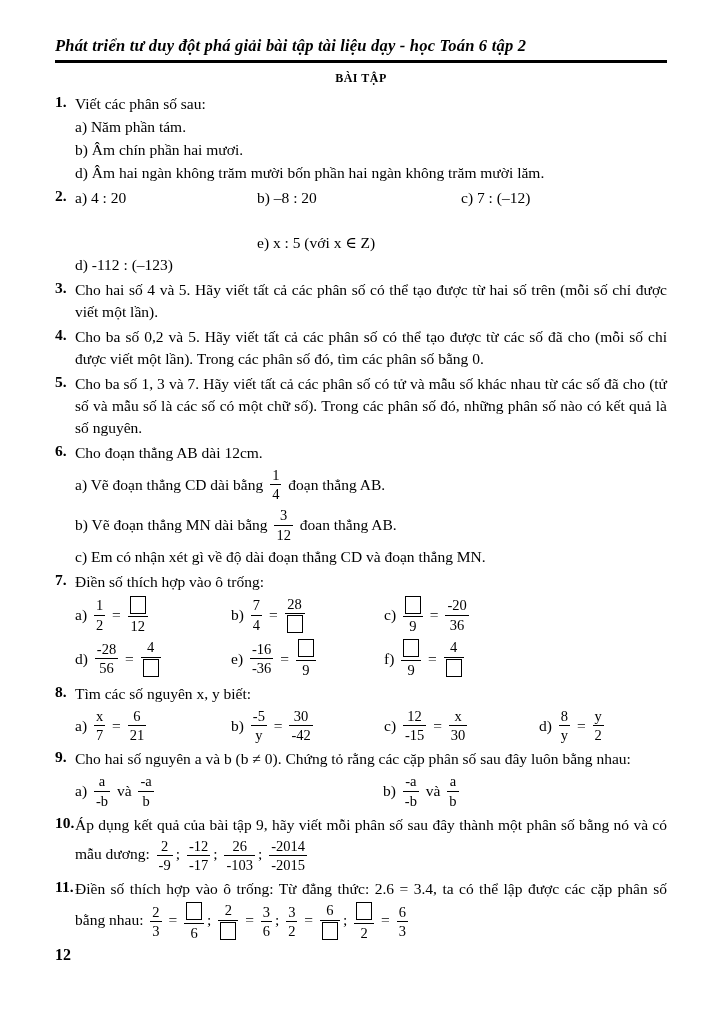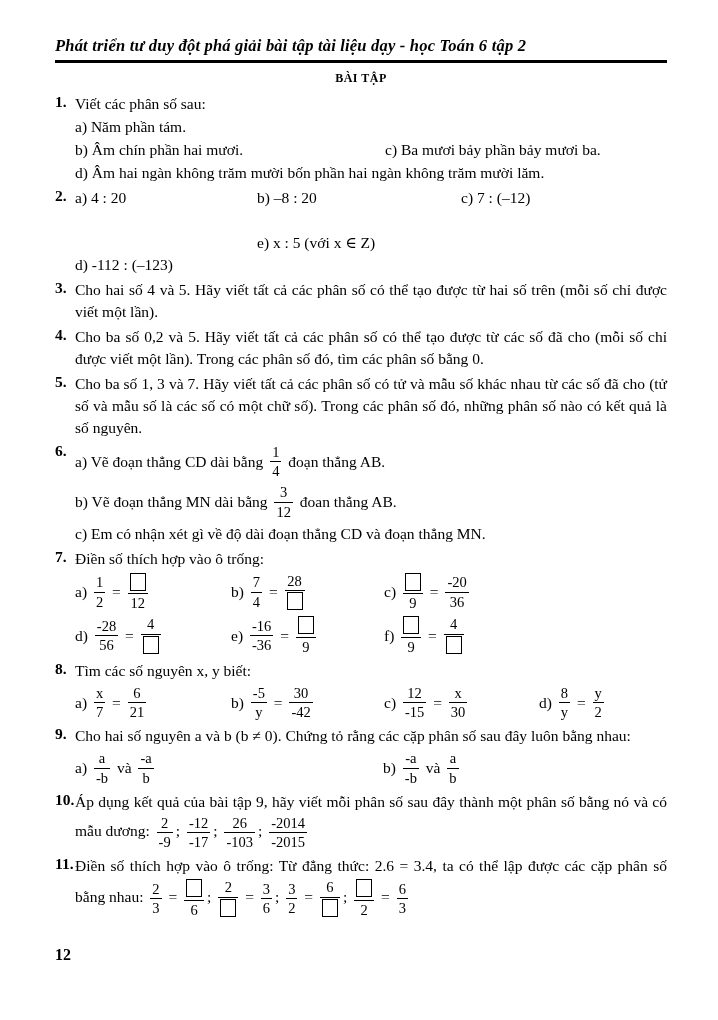--- a/index.html
+++ b/index.html
@@ -45,23 +45,20 @@
         <div class="para"><span class="t">Viết các phân số sau:</span></div>
         <div class="row">
           <span class="cell">
             <span class="t">a) Năm phần tám.</span>
           </span>
         </div>
         <div class="row">
           <span class="cell" style="width: 310px;">
             <span class="t">b) Âm chín phần hai mươi.</span>
           </span>
-          <span class="cell">
-            <span class="t">c) Ba mươi bảy phần bảy mươi ba.</span>
-          </span>
         </div>
         <div class="row">
           <span class="cell">
             <span class="t">d) Âm hai ngàn không trăm mười bốn phần hai ngàn không trăm mười lăm.</span>
           </span>
         </div>
       </div>
       <div class="exercise">
         <span class="exnum">2.</span>
         <div class="row">
@@ -91,20 +88,21 @@
       <div class="exercise">
         <span class="exnum">4.</span>
         <div class="para"><span class="t">Cho ba số 0,2 và 5. Hãy viết tất cả các phân số có thể tạo được từ các số đã cho (mỗi số chỉ được viết một lần). Trong các phân số đó, tìm các phân số bằng 0.</span></div>
       </div>
       <div class="exercise">
         <span class="exnum">5.</span>
         <div class="para"><span class="t">Cho ba số 1, 3 và 7. Hãy viết tất cả các phân số có tử và mẫu số khác nhau từ các số đã cho (tử số và mẫu số là các số có một chữ số). Trong các phân số đó, những phân số nào có kết quả là số nguyên.</span></div>
       </div>
       <div class="exercise">
         <span class="exnum">6.</span>
+        <div class="para"><span class="t">Cho đoạn thẳng AB dài 12cm.</span></div>
         <div class="row">
           <span class="cell">
             <span class="t">a) Vẽ đoạn thẳng CD dài bằng </span>
             <span class="frac">
               <span class="fn">1</span>
               <span class="fbar"></span>
               <span class="fd">4</span>
             </span>
             <span class="t"> đoạn thẳng AB.</span>
           </span>

